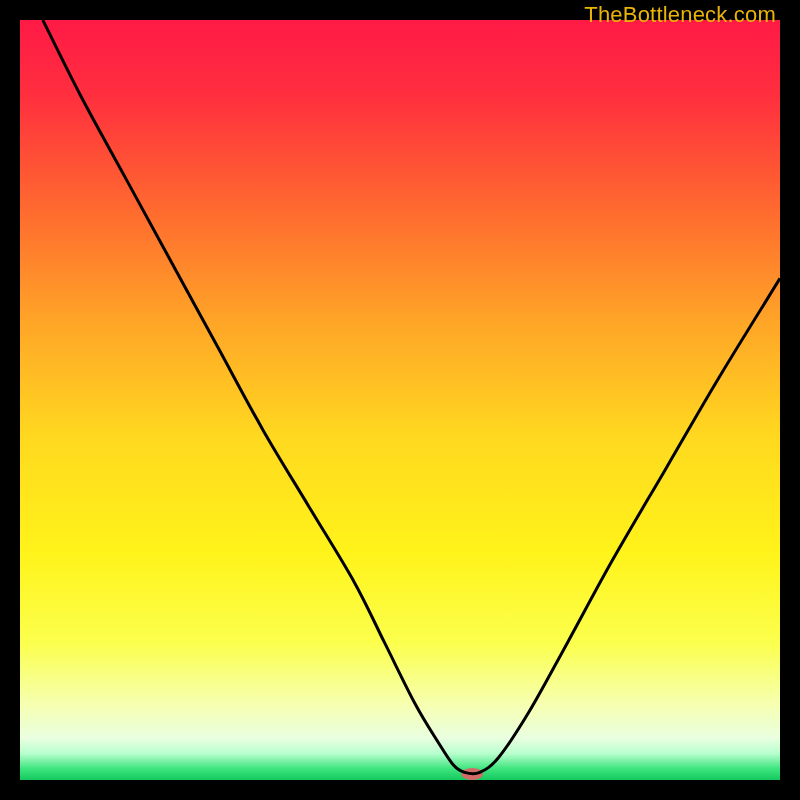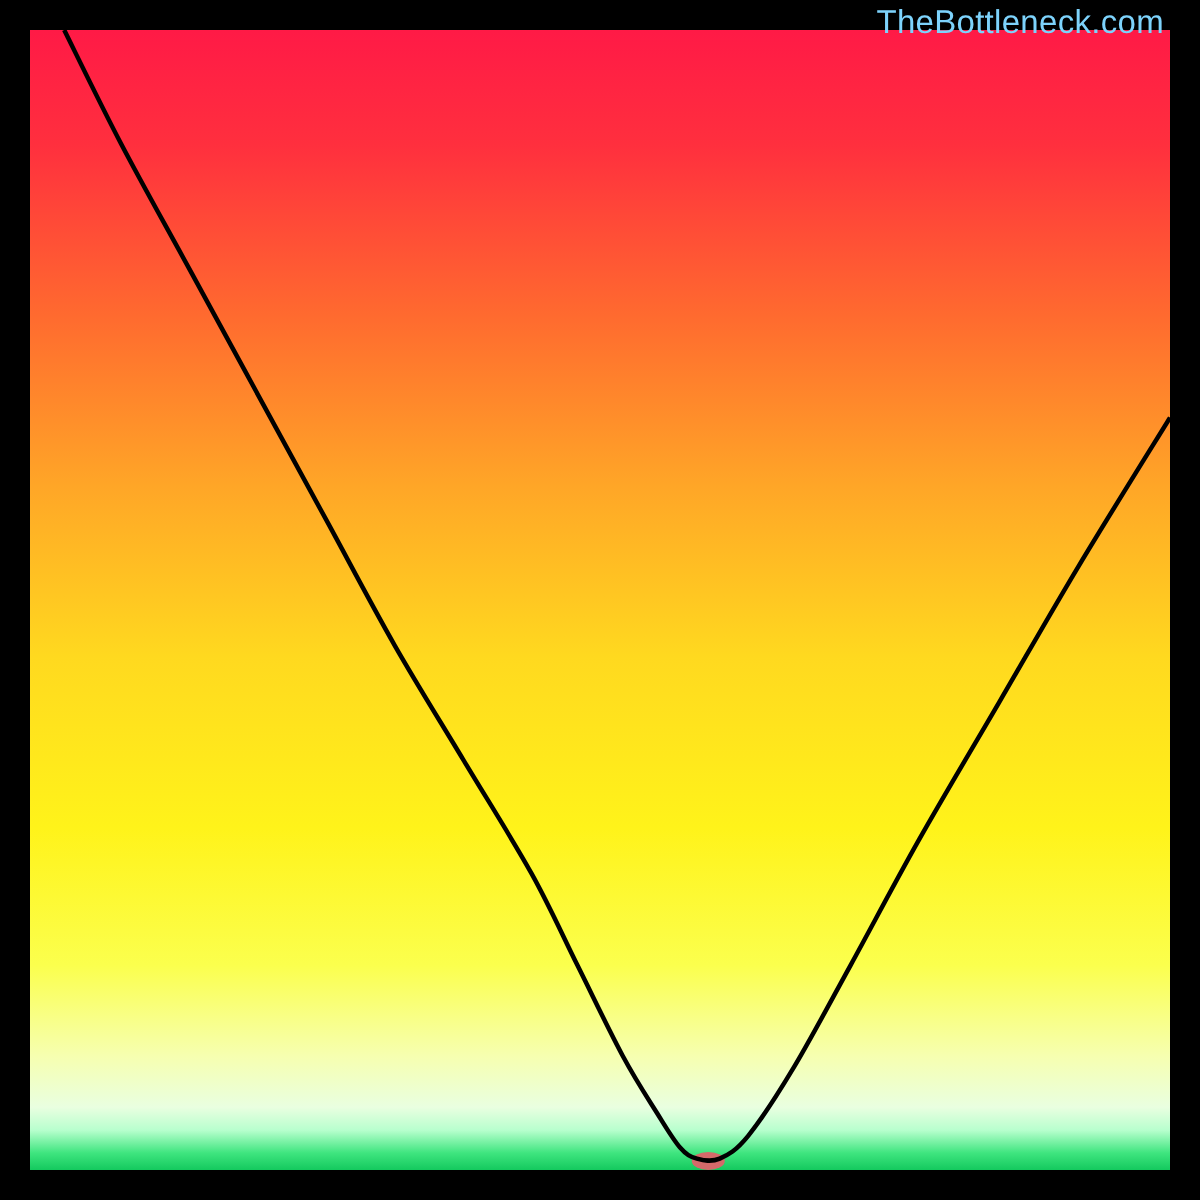--- a/index.html
+++ b/index.html
@@ -23,21 +23,21 @@
     position: absolute;
     left: 0;
     top: 0;
     width: 760px;
     height: 760px;
   }
   .watermark {
     position: absolute;
     top: 2px;
     right: 24px;
-    color: #7dd3fc;
+    color: #eab308;
     font-size: 22px;
     font-weight: 500;
     letter-spacing: 0.2px;
     user-select: none;
   }
 </style>
 </head>
 <body>
 
 <div class="frame">

